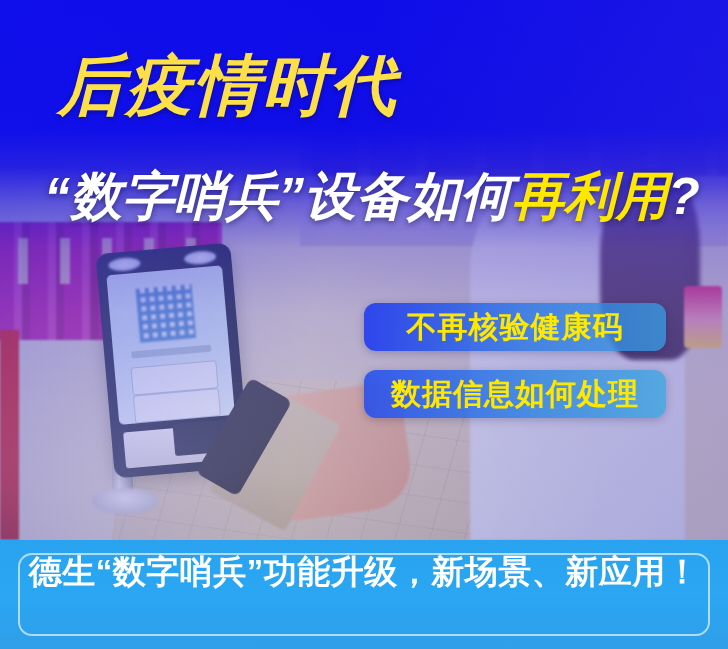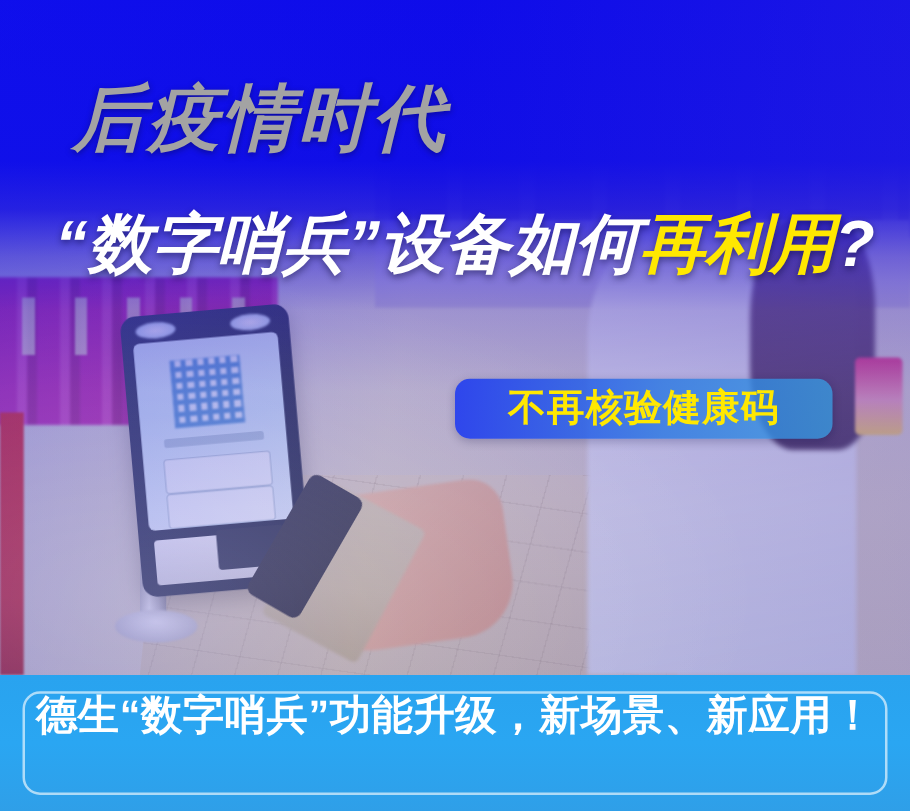--- a/index.html
+++ b/index.html
@@ -266,24 +266,24 @@
   }
 
   
   .title-block {
     position: absolute;
     left: 0; top: 0; width: 728px;
     z-index: 5;
   }
   .title-line1 {
     position: absolute;
-    left: 58px; top: 66px;
-    font-size: 58px;
+    left: 58px; top: 52px;
+    font-size: 66px;
     font-weight: 700;
-    color: #a3a3a3;
+    color: #fde047;
     letter-spacing: 2px;
     line-height: 1;
     font-style: italic;
     text-shadow: 0 2px 5px rgba(0,0,20,.35);
     white-space: nowrap;
   }
   .title-line2 {
     position: absolute;
     left: 44px; top: 170px;
     font-size: 52px;
@@ -406,20 +406,23 @@
     <div class="title-line1">后疫情时代</div>
     <div class="title-line2">
       <span>“数字哨兵”设备如何</span><span class="title-hl">再利用</span><span>?</span>
     </div>
   </div>
 
   <div class="pill-stack">
     <div class="pill">
       <span class="pill-label">不再核验健康码</span>
     </div>
+    <div class="pill">
+      <span class="pill-label">数据信息如何处理</span>
+    </div>
   </div>
 
   <div class="banner">
     <div class="banner-inner">
       <span class="banner-text">德生“数字哨兵”功能升级，新场景、新应用！</span>
     </div>
   </div>
 
 </div>
 

